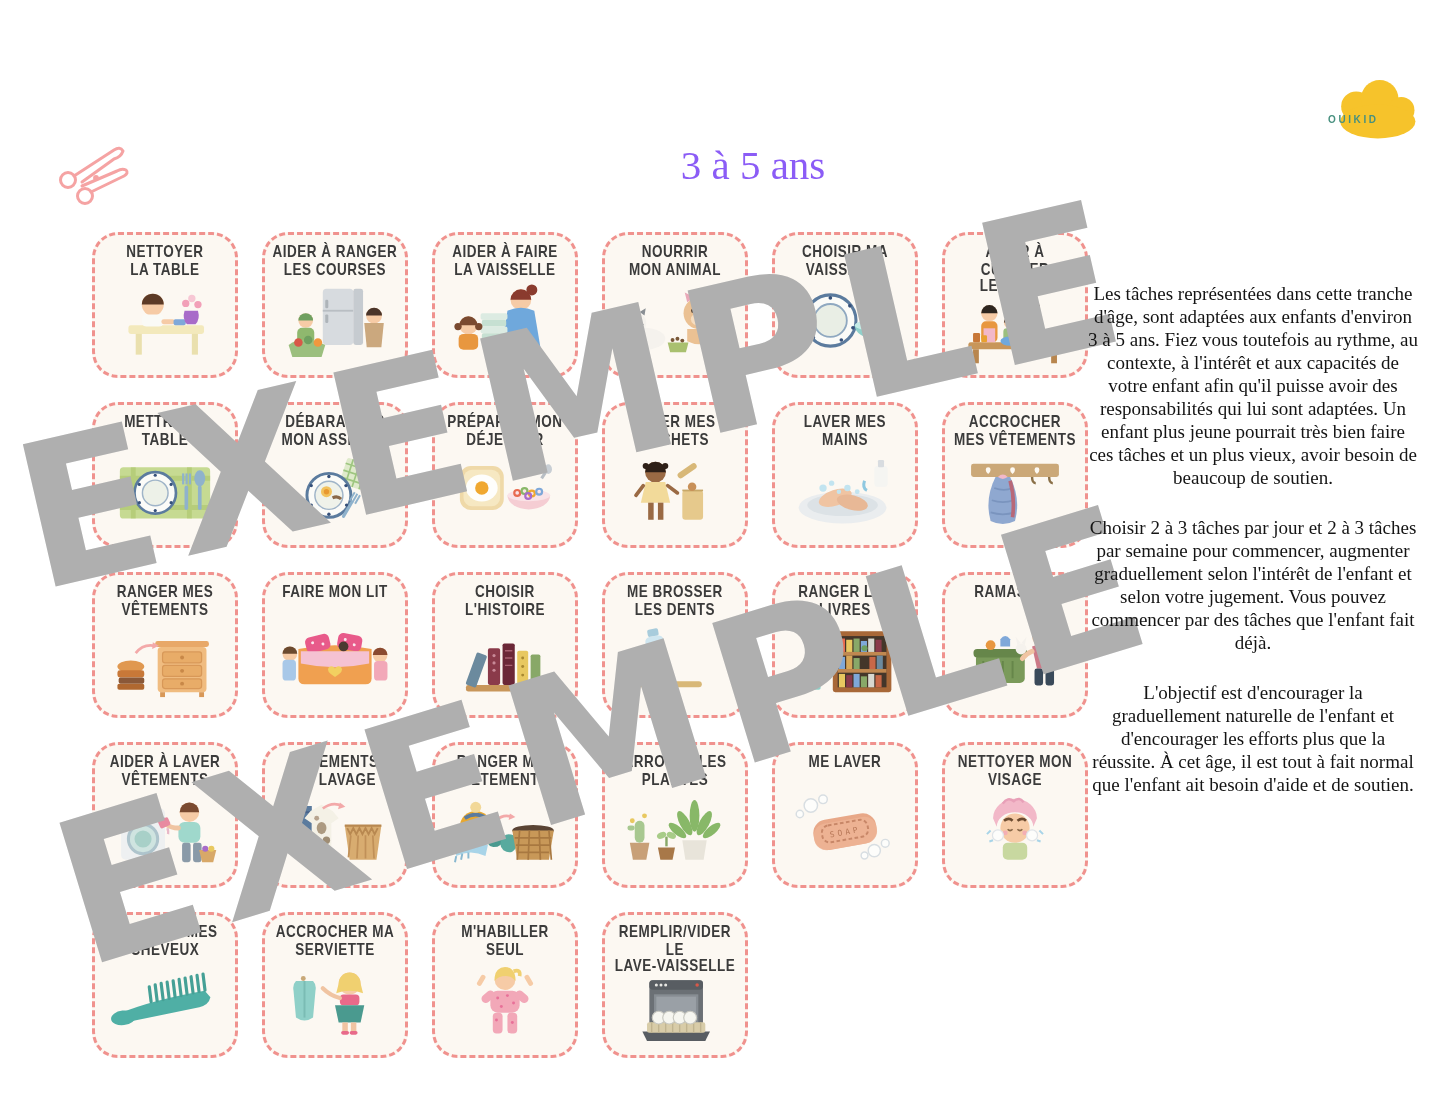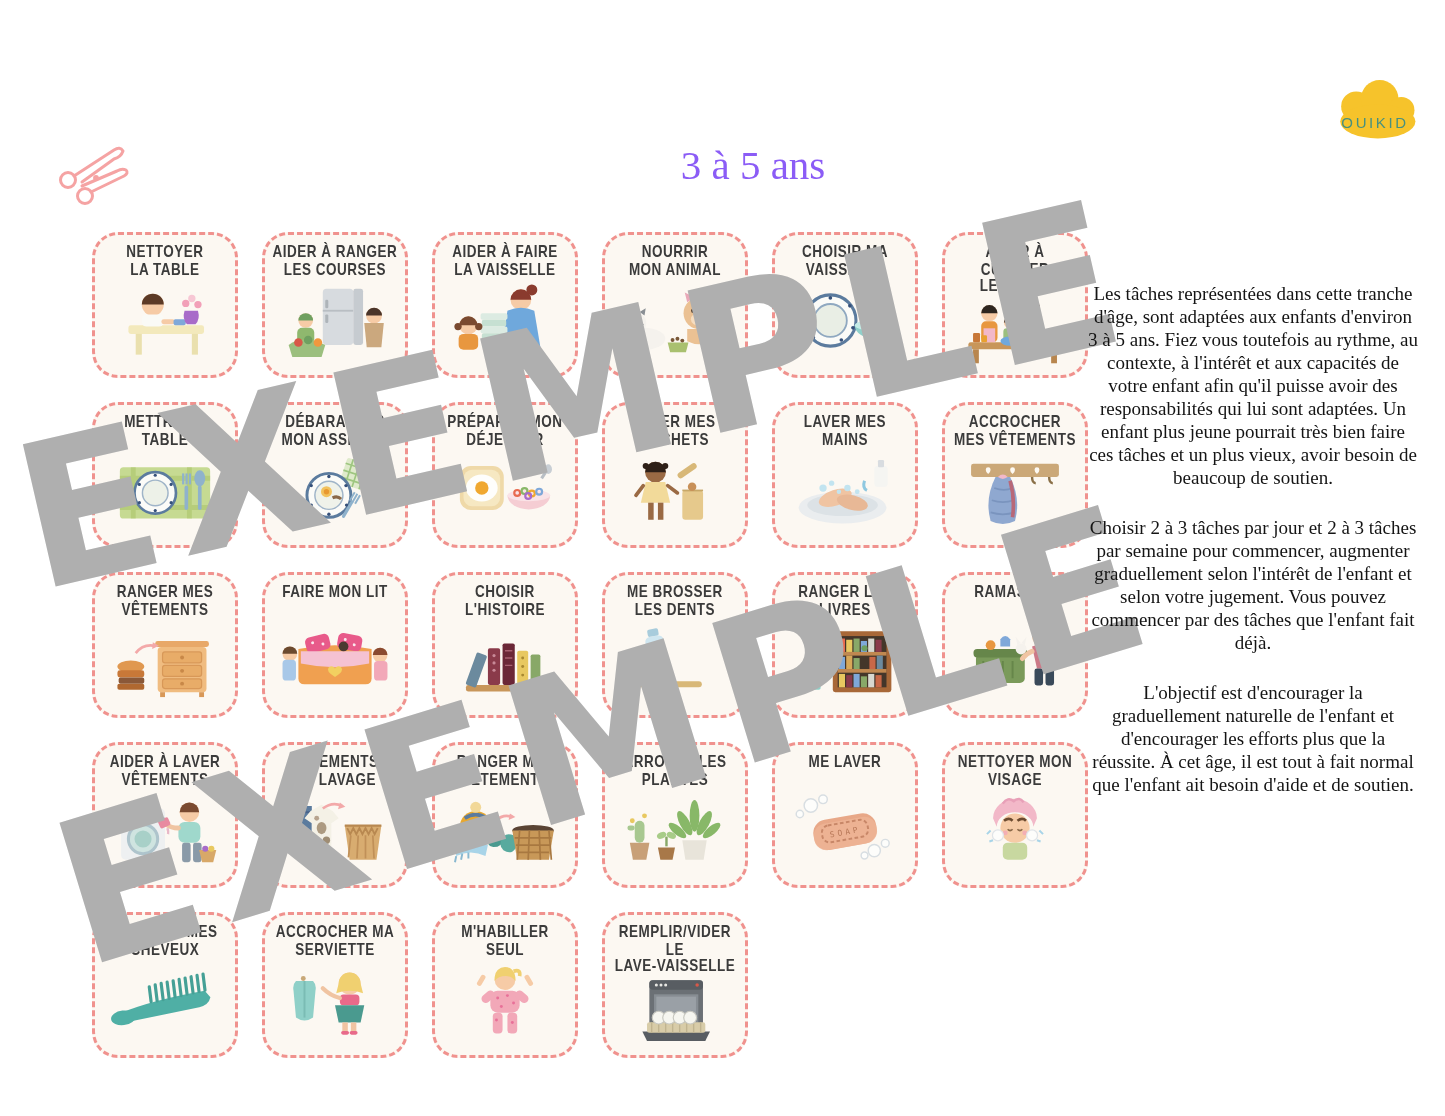--- a/index.html
+++ b/index.html
@@ -9,22 +9,22 @@
   }
   .page{position:relative;width:1445px;height:1116px;background:#ffffff;overflow:hidden;}
 
   
   .scissors{position:absolute;left:52px;top:136px;width:80px;height:70px;z-index:10;}
 
   
   .logo{position:absolute;left:1328px;top:74px;width:94px;height:78px;z-index:10;}
   .logo svg{position:absolute;left:0;top:0;width:100%;height:100%;}
   .logo-text{
-    position:absolute;left:0;right:0;top:40px;text-align:center;
-    font-size:15px;font-weight:normal;letter-spacing:2.6px;color:#47907F;
+    position:absolute;left:0;right:0;top:40px;
+    font-size:10px;font-weight:bold;letter-spacing:2.6px;color:#47907F;
   }
 
   .title{
     position:absolute;left:753px;top:141px;transform:translateX(-50%);
     margin:0;font-family:"Liberation Serif",serif;font-weight:400;
     font-size:41px;color:#8b5cf6;white-space:nowrap;z-index:10;
   }
 
   
   .grid{

